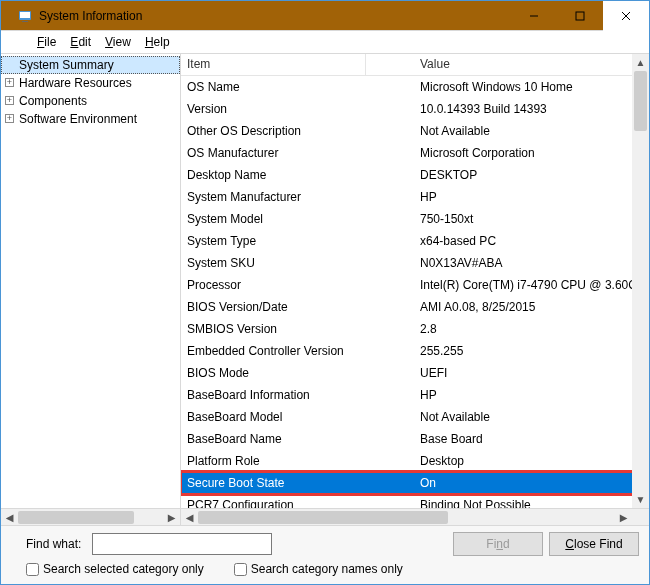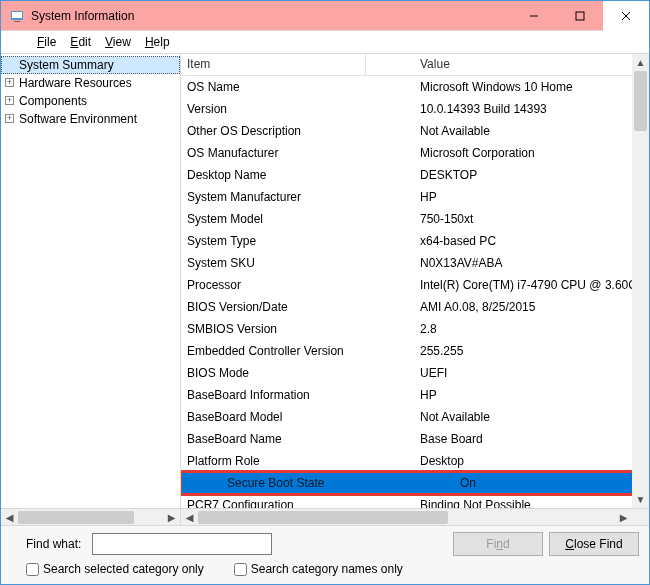--- a/index.html
+++ b/index.html
@@ -1,20 +1,20 @@
 <!DOCTYPE html>
 <html><head>
 <meta charset="utf-8">
 <style>
 * { box-sizing: border-box; margin: 0; padding: 0; font-family: "Segoe UI", Tahoma, sans-serif; font-size: 12px; }
 body { background: #fff; width: 650px; height: 585px; overflow: hidden; position: relative; }
 
 .window { width: 650px; height: 585px; border: 1px solid #4a95d6; background: #fff; display: flex; flex-direction: column; }
 
-.titlebar { height: 30px; background: #fca5a5; display: flex; align-items: center; padding-left: 8px; border-bottom: 1px solid #d9d9d9; }
+.titlebar { height: 30px; background: #a16207; display: flex; align-items: center; padding-left: 16px; border-bottom: 1px solid #d9d9d9; }
 .titlebar .icon { width: 16px; height: 16px; margin-right: 6px; }
 .titlebar .title { flex: 1; font-size: 12px; color: #000; }
 .titlebar .controls { display: flex; }
 .titlebar .ctrl { width: 46px; height: 30px; display: flex; align-items: center; justify-content: center; font-size: 13px; color: #000; }
 .titlebar .ctrl.close { background: #fff; }
 
 .menubar { height: 22px; display: flex; align-items: center; padding: 0 6px; gap: 2px; margin-left: 24px; }
 .menubar .menu-item { padding: 2px 6px; cursor: default; }
 .menubar .menu-item span { text-decoration: underline; }
 
@@ -32,21 +32,21 @@
 .list-pane { flex: 1; display: flex; flex-direction: column; min-width: 0; position: relative; }
 .list-header { height: 22px; display: flex; background: #fff; border-bottom: 1px solid #e5e5e5; }
 .list-header .col { padding: 3px 6px; border-right: 1px solid #e5e5e5; color: #333; }
 .col-item { width: 185px; flex-shrink: 0; }
 .col-value { flex: 1; margin-left: 48px; }
 .list-body { flex: 1; overflow: hidden; position: relative; }
 .row { display: flex; height: 22px; align-items: center; white-space: nowrap; }
 .row .cell { padding: 0 6px; overflow: hidden; text-overflow: clip; }
 .row .cell.col-item { width: 185px; flex-shrink: 0; }
 .row .cell.col-value { flex: 1; }
-.row.sel { background: #0078d7; color: #0f172a; outline: 3px solid #e53935; outline-offset: -1px; padding-left: 40px; }
+.row.sel { background: #0078d7; color: #ffffff; outline: 3px solid #e53935; outline-offset: -1px; }
 .list-vscroll { position: absolute; right: 0; top: 0; bottom: 17px; width: 17px; background: #f0f0f0; display: flex; flex-direction: column; }
 .list-vscroll .arrow { height: 17px; display: flex; align-items: center; justify-content: center; font-size: 10px; color: #555; }
 .list-vscroll .track { flex: 1; position: relative; }
 .list-vscroll .thumb { position: absolute; top: 0; left: 2px; width: 13px; height: 60px; background: #cdcdcd; border-radius: 2px; }
 .list-hscroll { height: 17px; background: #f0f0f0; display: flex; border-top: 1px solid #d9d9d9; }
 .list-hscroll .arrow { width: 17px; display: flex; align-items: center; justify-content: center; font-size: 10px; color: #555; }
 .list-hscroll .track { flex: 1; position: relative; }
 .list-hscroll .thumb { position: absolute; left: 0; top: 2px; width: 60%; height: 13px; background: #cdcdcd; border-radius: 2px; }
 .list-hscroll .corner { width: 17px; background: #f0f0f0; }
 

